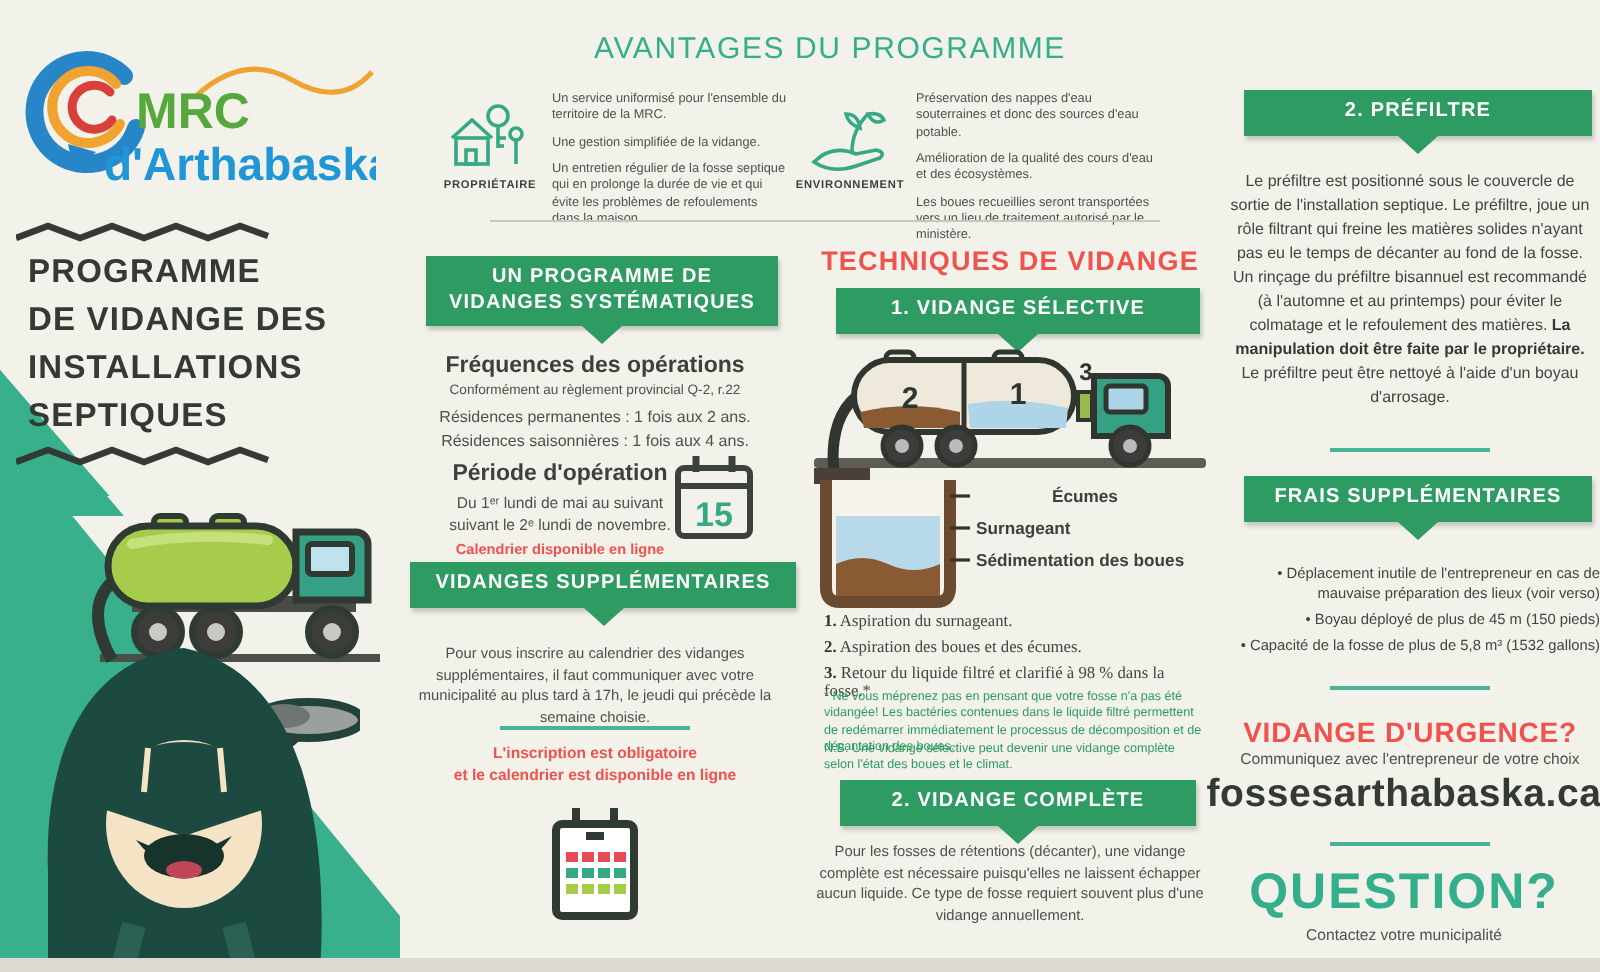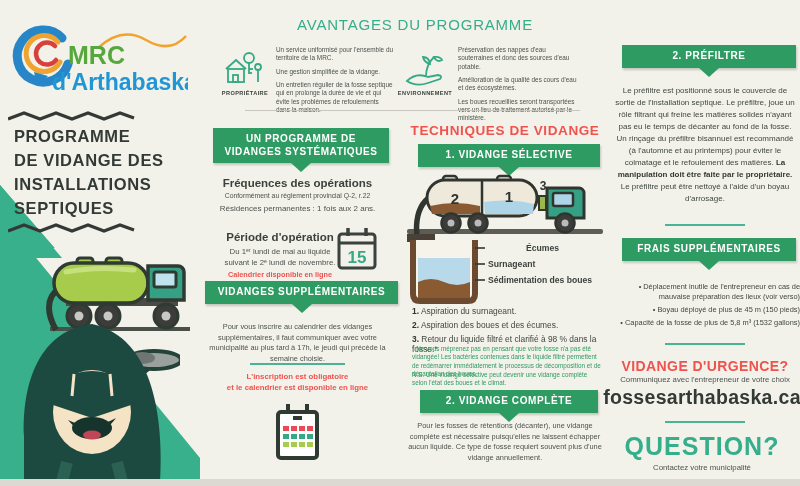--- a/index.html
+++ b/index.html
@@ -18,21 +18,21 @@
   .body-txt{color:#4c524d;}
   .red{color:#f0524d;}
   .teal-line{background:#4ab397;height:2px;}
 
   .h-dark{color:#3b413c;font-weight:bold;}
   .left-title{font-size:16.5px;font-weight:bold;letter-spacing:.6px;line-height:24px;color:#333a35;}
 
   .adv-p{font-size:6.4px;line-height:1.3;margin:0 0 5px 0;color:#4c524d;}
   .icon-label{font-size:5.6px;font-weight:bold;color:#3b413c;letter-spacing:.4px;}
 
-  .step-row{font-size:8.4px;color:#3f453f;margin-bottom:4px;}
+  .step-row{font-size:8.4px;color:#3f453f;margin-bottom:4px;font-family:Liberation Serif, serif;}
   .step-n{font-weight:bold;color:#2f352f;}
 
   .fine-green{color:#2e9b62;font-size:6.3px;line-height:1.32;}
 
   .bullet{font-size:7.4px;line-height:1.35;color:#3f453f;margin-bottom:3px;text-align:right;}
   .bullet::before{content:'• ';}
 </style>
 </head>
 <body>
 
@@ -141,23 +141,24 @@
     <p class="adv-p">Les boues recueillies seront transportées vers un lieu de traitement autorisé par le ministère.</p>
   </div>
 
   <div class="abs" style="left:245px;top:110px;width:335px;height:1px;background:#c8c6be;"></div>
 
   <div class="banner abs" style="left:213px;top:128px;width:168px;">UN PROGRAMME DE VIDANGES SYSTÉMATIQUES</div>
 
   <div class="abs ctr h-dark" style="left:200px;top:177px;width:195px;font-size:11.5px;">Fréquences des opérations</div>
   <div class="abs ctr body-txt" style="left:200px;top:192px;width:195px;font-size:6.8px;">Conformément au règlement provincial Q-2, r.22</div>
   <div class="abs ctr body-txt" style="left:200px;top:204px;width:195px;font-size:8px;">Résidences permanentes : 1 fois aux 2 ans.</div>
+  <div class="abs ctr body-txt" style="left:200px;top:216px;width:195px;font-size:8px;">Résidences saisonnières : 1 fois aux 4 ans.</div>
 
   <div class="abs ctr h-dark" style="left:205px;top:231px;width:150px;font-size:11.5px;">Période d'opération</div>
-  <div class="abs ctr body-txt" style="left:205px;top:247px;width:150px;font-size:7.8px;">Du 1ᵉʳ lundi de mai au liquide</div>
+  <div class="abs ctr body-txt" style="left:205px;top:247px;width:150px;font-size:7.8px;">Du 1ᵉʳ lundi de mai au suivant</div>
   <div class="abs ctr body-txt" style="left:205px;top:258px;width:150px;font-size:7.8px;">suivant le 2ᵉ lundi de novembre.</div>
   <div class="abs ctr red" style="left:205px;top:270px;width:150px;font-size:7.3px;font-weight:bold;">Calendrier disponible en ligne</div>
 
   <svg class="abs" style="left:336px;top:224px;" width="42" height="48" viewBox="0 0 42 48">
     <rect x="3" y="10" width="36" height="34" rx="3" fill="none" stroke="#3b413c" stroke-width="3"></rect>
     <line x1="3" y1="19" x2="39" y2="19" stroke="#3b413c" stroke-width="3"></line>
     <line x1="12" y1="4" x2="12" y2="12" stroke="#3b413c" stroke-width="3.5"></line>
     <line x1="30" y1="4" x2="30" y2="12" stroke="#3b413c" stroke-width="3.5"></line>
     <text x="21" y="39" font-size="17" font-weight="bold" fill="#35a986" text-anchor="middle">15</text>
   </svg>

